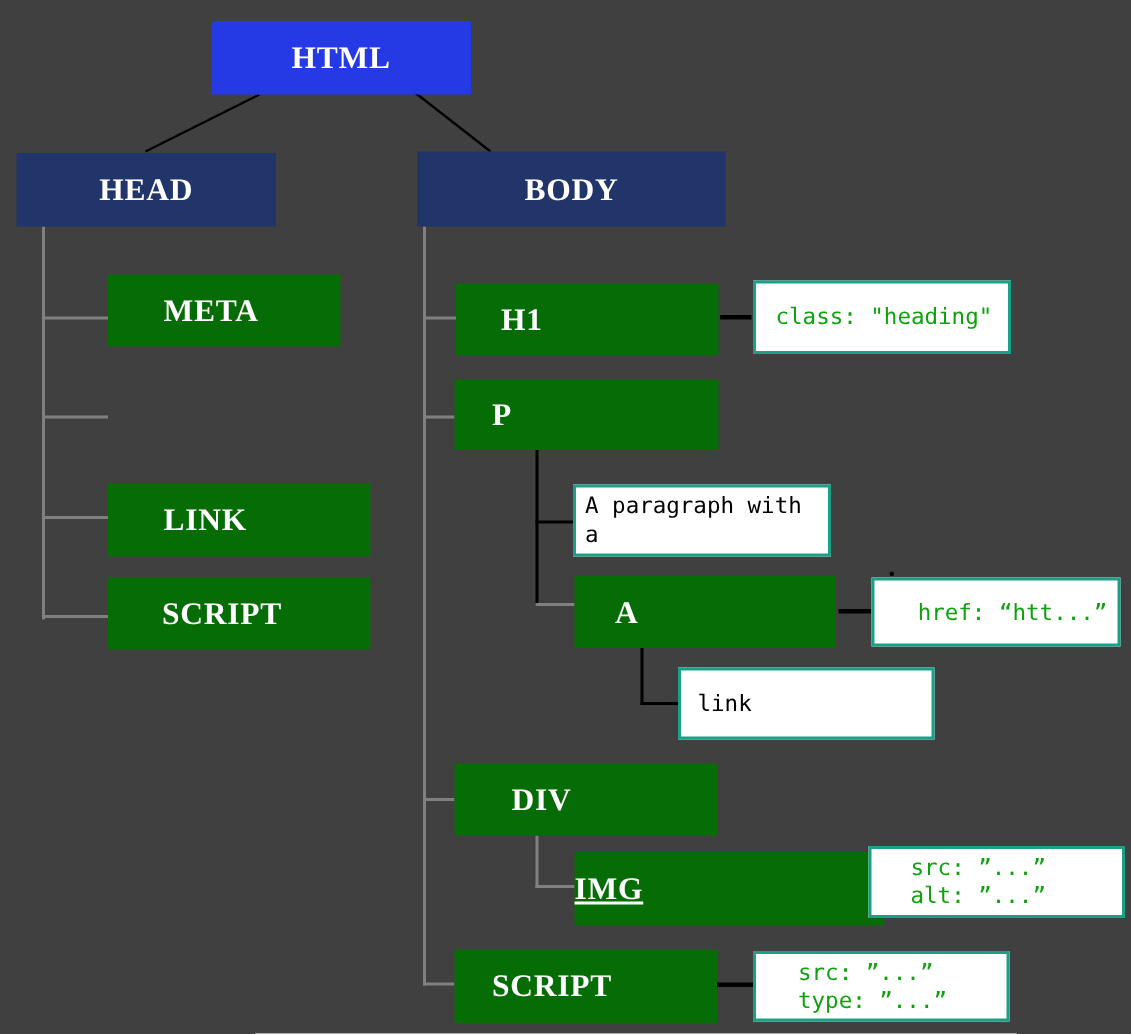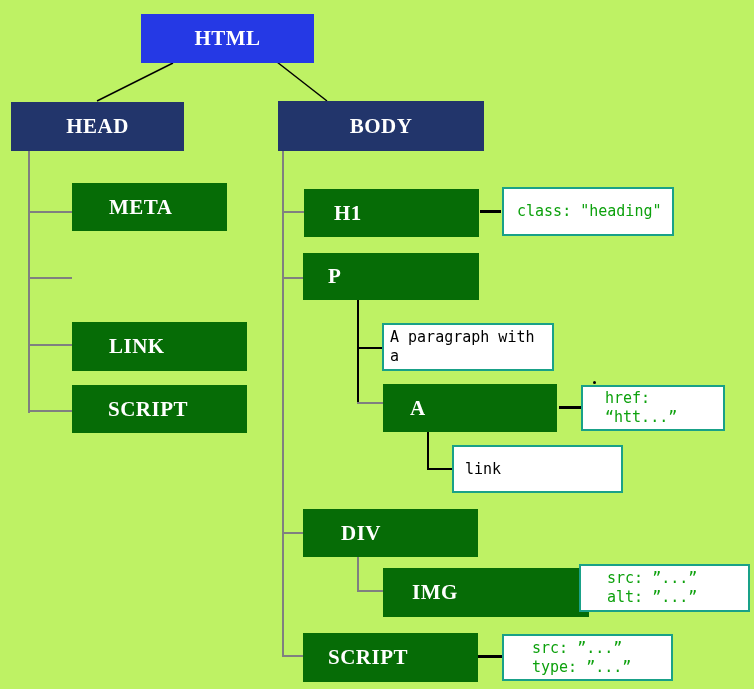--- a/index.html
+++ b/index.html
@@ -1,16 +1,16 @@
 <!DOCTYPE html>
 <html><head>
 <meta charset="utf-8">
 <style>
   html,body{margin:0;padding:0;background:#ffffff;}
-  #canvas{position:relative;width:754px;height:689px;background:#bef264;overflow:hidden;
+  #canvas{position:relative;width:754px;height:689px;background:#404040;overflow:hidden;
           font-family:"Liberation Serif", serif;}
   .node{position:absolute;color:#ffffff;font-weight:bold;font-size:21px;letter-spacing:.5px;
         display:flex;align-items:center;box-sizing:border-box;}
   .node.center{justify-content:center;}
   .root{background:#2539E5;}
   .section{background:#22356B;}
   .element{background:#066C06;}
   .note{position:absolute;background:#ffffff;border:2px solid #19A188;box-sizing:border-box;
         font-family:"DejaVu Sans Mono", monospace;font-size:15px;color:#0DA10D;
         display:flex;flex-direction:column;justify-content:center;line-height:19px;}
@@ -98,41 +98,41 @@
   </div>
 
   <div class="node element" style="left:383px;top:384px;width:174px;height:48px;padding-left:27px;">
     <span>A</span>
   </div>
 
   <div class="node element" style="left:303px;top:509px;width:175px;height:48px;padding-left:38px;">
     <span>DIV</span>
   </div>
 
-  <div class="node element" style="left:383px;top:568px;width:206px;height:49px;padding-left:29px;">
+  <div class="node element" style="left:383px;top:568px;width:206px;height:49px;text-decoration:underline;">
     <span>IMG</span>
   </div>
 
   <div class="node element" style="left:303px;top:633px;width:175px;height:49px;padding-left:25px;">
     <span>SCRIPT</span>
   </div>
 
   <div class="note black" style="left:382px;top:323px;width:172px;height:48px;padding-left:6px;">
     <span>A paragraph with a</span>
   </div>
 
   <div class="note black" style="left:452px;top:445px;width:171px;height:48px;padding-left:11px;">
     <span>link</span>
   </div>
 
   <div class="note" style="left:502px;top:187px;width:172px;height:49px;padding-left:13px;">
     <span>class: "heading"</span>
   </div>
 
-  <div class="note" style="left:581px;top:385px;width:144px;height:46px;padding-left:22px;">
+  <div class="note" style="left:581px;top:385px;width:166px;height:46px;padding-left:22px;text-align:center;">
     <span>href: “htt...”</span>
   </div>
 
   <div class="note" style="left:579px;top:564px;width:171px;height:48px;padding-left:26px;">
     <span>src: ”...”</span>
     <span>alt: ”...”</span>
   </div>
 
   <div class="note" style="left:502px;top:634px;width:171px;height:47px;padding-left:28px;">
     <span>src: ”...”</span>

